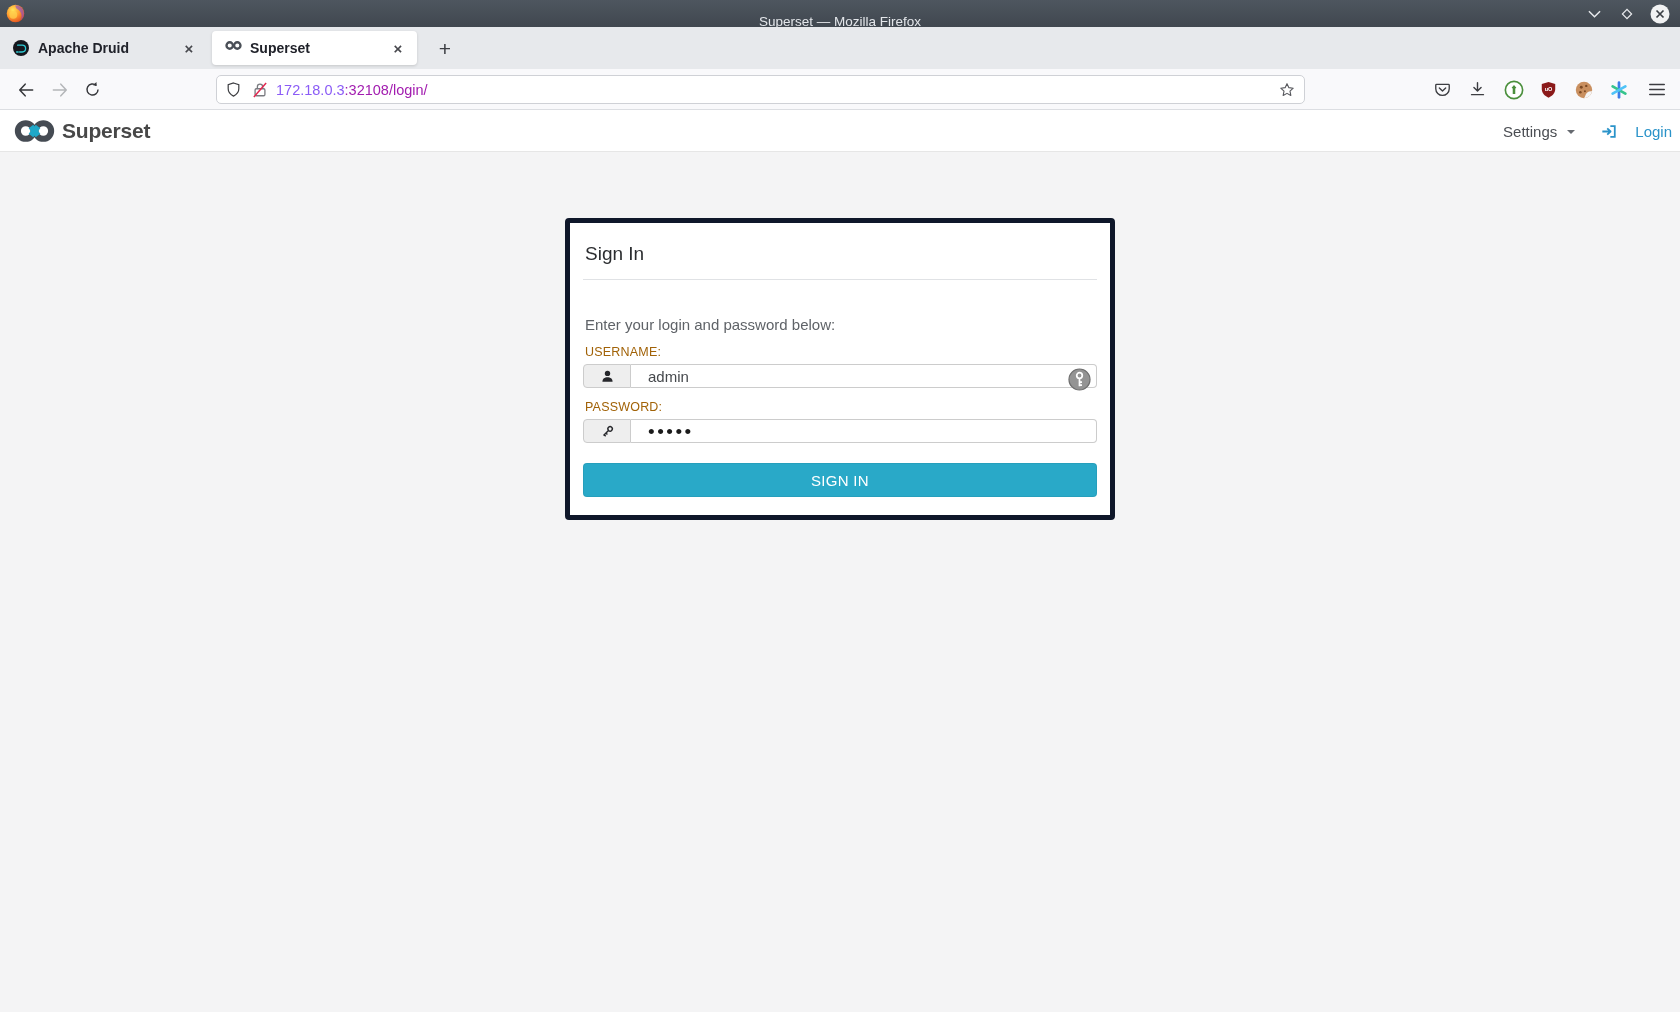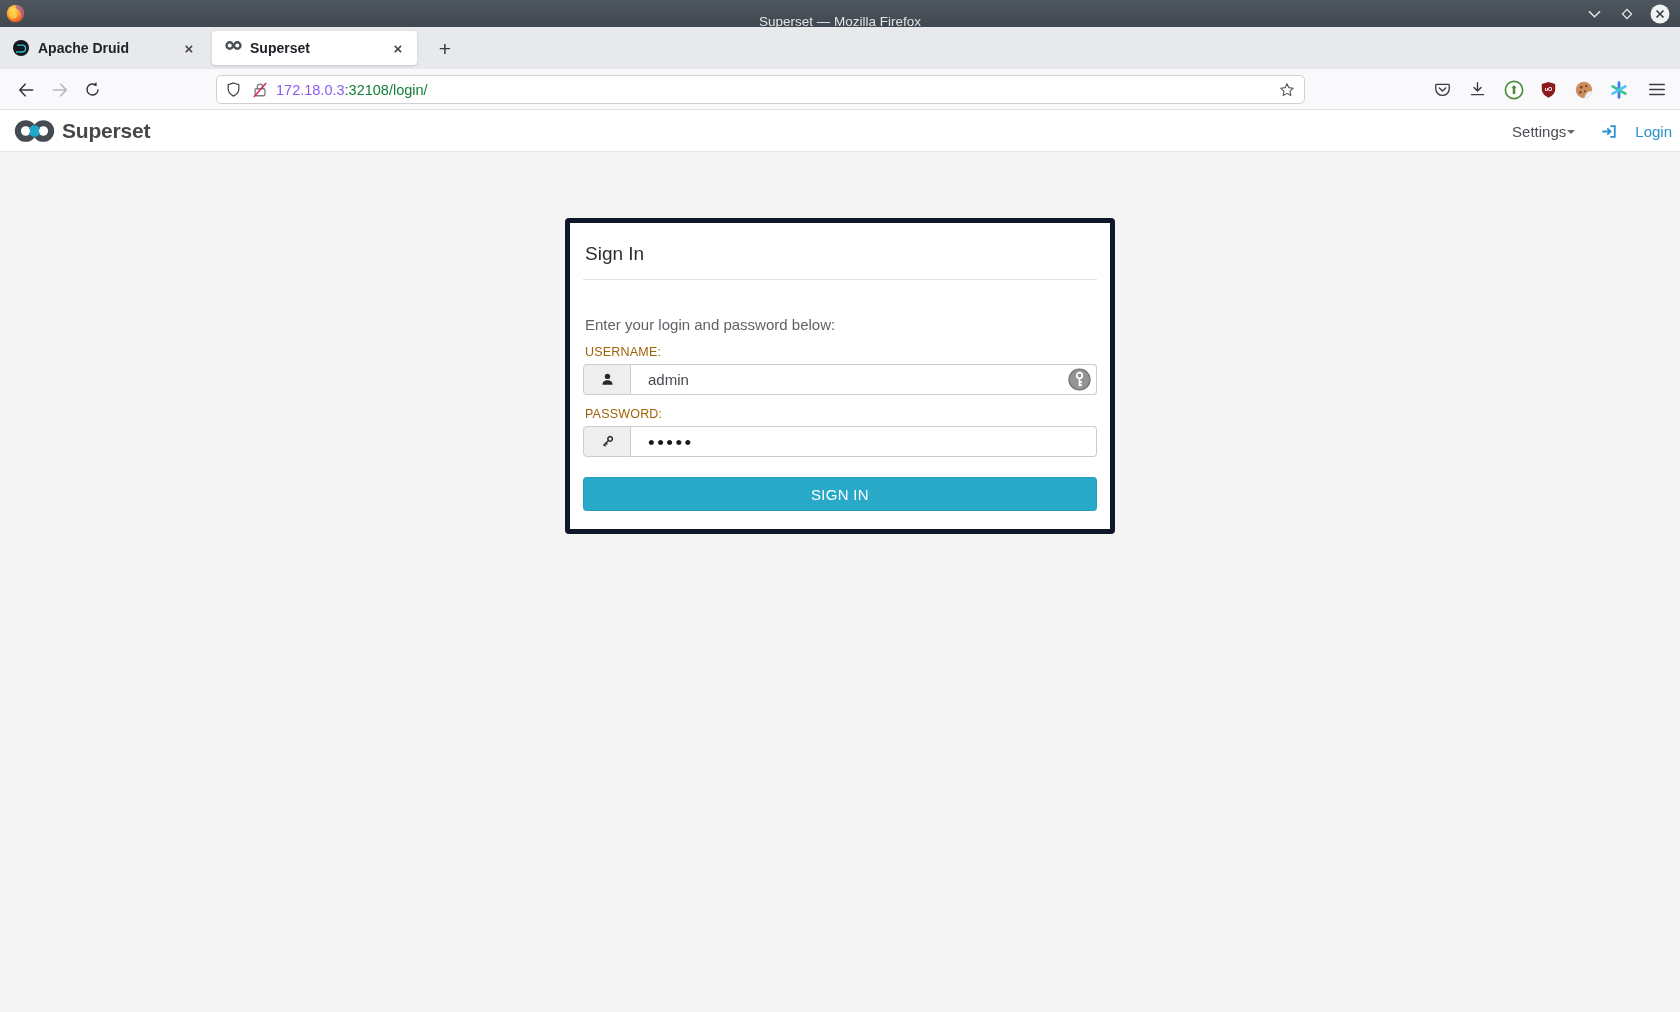--- a/index.html
+++ b/index.html
@@ -37,51 +37,51 @@
   
   .navtoolbar { position:relative; height:41px; background:#f9f9fb;
     border-bottom:1px solid #dcdee2; }
   .nav-btn { position:absolute; top:7px; width:27px; height:27px; display:flex;
     align-items:center; justify-content:center; border-radius:4px; }
   .urlbar { position:absolute; left:216px; top:6px; width:1089px; height:29px;
     background:#ffffff; border:1px solid #cfd1d6; border-radius:5px;
     display:flex; align-items:center; padding:0 8px; }
   .url-text { font-size:14.5px; margin-left:7px; white-space:nowrap; }
   .url-host { color:#8b5cf6; }
-  .url-path { color:#15803d; }
+  .url-path { color:#a21caf; }
   .url-spacer { flex:1; }
   .tb-icon { display:flex; align-items:center; justify-content:center; }
 
   
   .appnavbar { position:relative; height:42px; background:#ffffff;
     border-bottom:1px solid #e6e6e6; }
   .brand { position:absolute; left:12px; top:0; height:42px; display:flex;
     align-items:center; gap:5px; }
   .brand-text { font-size:21px; font-weight:bold; color:#484848;
     letter-spacing:-0.2px; }
   .nav-right { position:absolute; right:8px; top:0; height:42px; display:flex;
     align-items:center; gap:26px; }
-  .settings-link { display:flex; align-items:center; gap:1px; font-size:15px;
+  .settings-link { display:flex; align-items:center; gap:10px; font-size:15px;
     color:#4a4d52; }
   .caret { width:0; height:0; border-left:4px solid transparent;
     border-right:4px solid transparent; border-top:4px solid #666a70;
     margin-top:2px; }
   .login-link { display:flex; align-items:center; gap:18px; font-size:15px;
     color:var(--link,#2a93c9); }
 
   
   .page { position:relative; height:860px; background:#f4f4f5; }
   .card { width:550px; margin:66px auto 0; background:#ffffff;
     border:5px solid #0f172a; border-radius:4px; padding:15px 13px 18px; }
   .card-title { font-size:19px; color:#2b2d30; padding:5px 2px 14px;
     border-bottom:1px solid #e0e2e5; }
   .instruction { margin-top:36px; font-size:15px; color:#5f6368; padding:0 2px; }
   .field-label { margin-top:12px; font-size:12.5px; color:#a16207;
     letter-spacing:0.2px; padding:0 2px; }
-  .igroup { position:relative; display:flex; height:31px; margin-top:5px; }
+  .igroup { position:relative; display:flex; height:24px; margin-top:5px; }
   .iaddon { width:48px; background:#eeeeee; border:1px solid #cccccc;
     border-radius:4px 0 0 4px; display:flex; align-items:center;
     justify-content:center; flex:0 0 auto; }
   .ifield { flex:1; min-width:0; background:#ffffff; border:1px solid #cccccc;
     border-left:none; border-radius:0 4px 4px 0; padding:0 30px 0 17px;
     font-size:15px; color:#46494d; font-family:inherit; outline:none; }
   .ifield.pwd { font-size:19px; letter-spacing:2.5px; color:#1b1b1b;
     padding-top:2px; }
   .kpxc { position:absolute; right:6px; top:4px; width:23px; height:23px; }
   .signin-btn { display:block; width:100%; height:34px; margin-top:20px;

